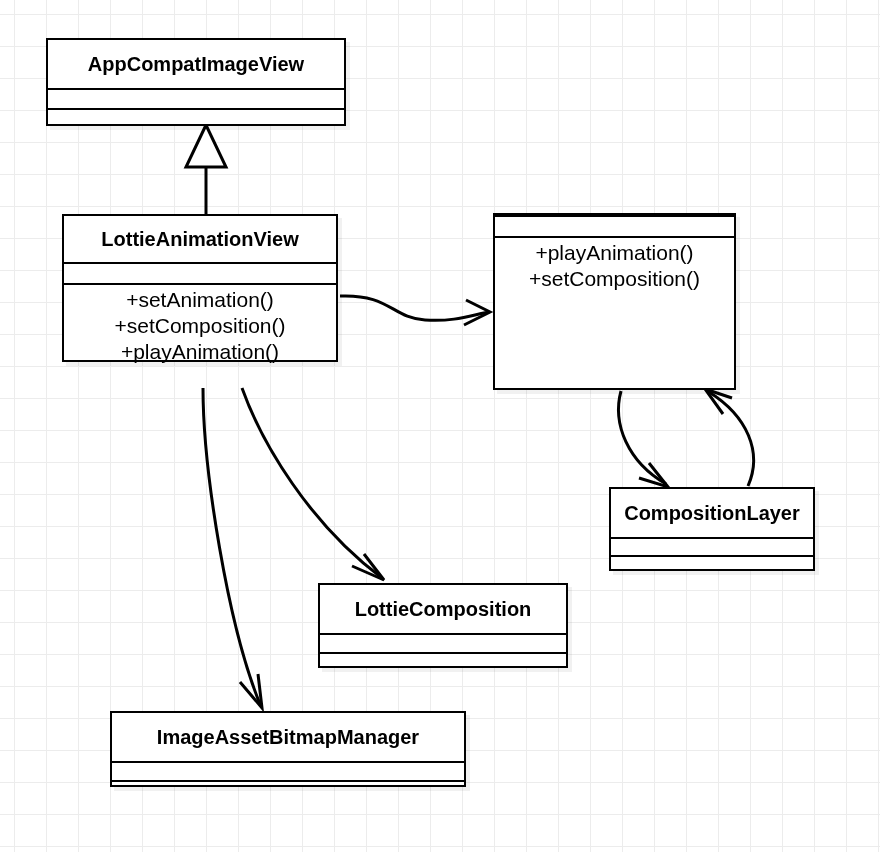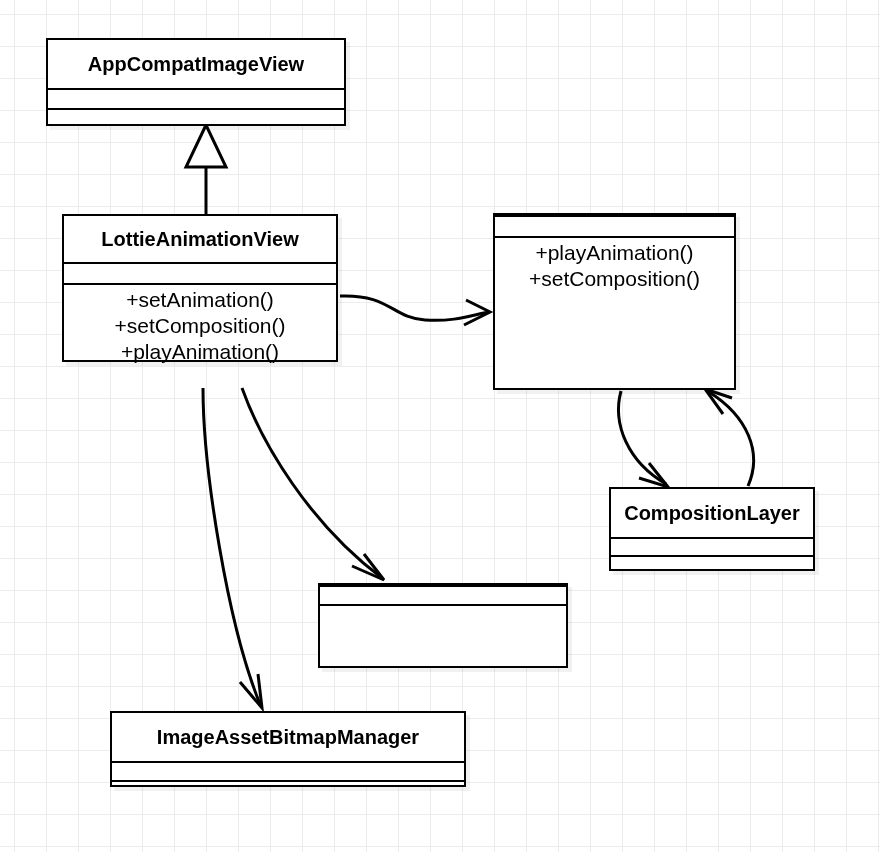--- a/index.html
+++ b/index.html
@@ -118,20 +118,21 @@
           <div class="uml-member" style="padding-bottom: 5px;">+playAnimation()</div>
           <div class="uml-member" style="padding-bottom: 5px;">+setComposition()</div>
         </div>
       </div>
       <div class="uml-class" style="left: 589px; top: 487px; width: 206px; height: 84px; border-color: rgb(0, 0, 0); margin-left: 20px;">
         <div class="uml-title" style="height: 48px; font-size: 20px;">CompositionLayer</div>
         <div class="uml-compartment empty" style="height: 18px; font-size: 19px; border-top-color: rgb(0, 0, 0);"></div>
         <div class="uml-compartment empty" style="height: 16px; font-size: 19px; border-top-color: rgb(0, 0, 0);"></div>
       </div>
       <div class="uml-class" style="left: 318px; top: 583px; width: 250px; height: 85px; border-color: rgb(0, 0, 0);">
+        <div class="uml-title" style="height: 48px; font-size: 20px;">LottieComposition</div>
         <div class="uml-compartment empty" style="height: 19px; font-size: 19px; border-top-color: rgb(0, 0, 0);"></div>
         <div class="uml-compartment empty" style="height: 16px; font-size: 19px; border-top-color: rgb(0, 0, 0);"></div>
       </div>
       <div class="uml-class" style="left: 110px; top: 711px; width: 356px; height: 76px; border-color: rgb(0, 0, 0);">
         <div class="uml-title" style="height: 48px; font-size: 20px;">ImageAssetBitmapManager</div>
         <div class="uml-compartment empty" style="height: 19px; font-size: 19px; border-top-color: rgb(0, 0, 0);"></div>
         <div class="uml-compartment empty" style="height: 16px; font-size: 19px; border-top-color: rgb(0, 0, 0);"></div>
       </div>
     </div>
 

